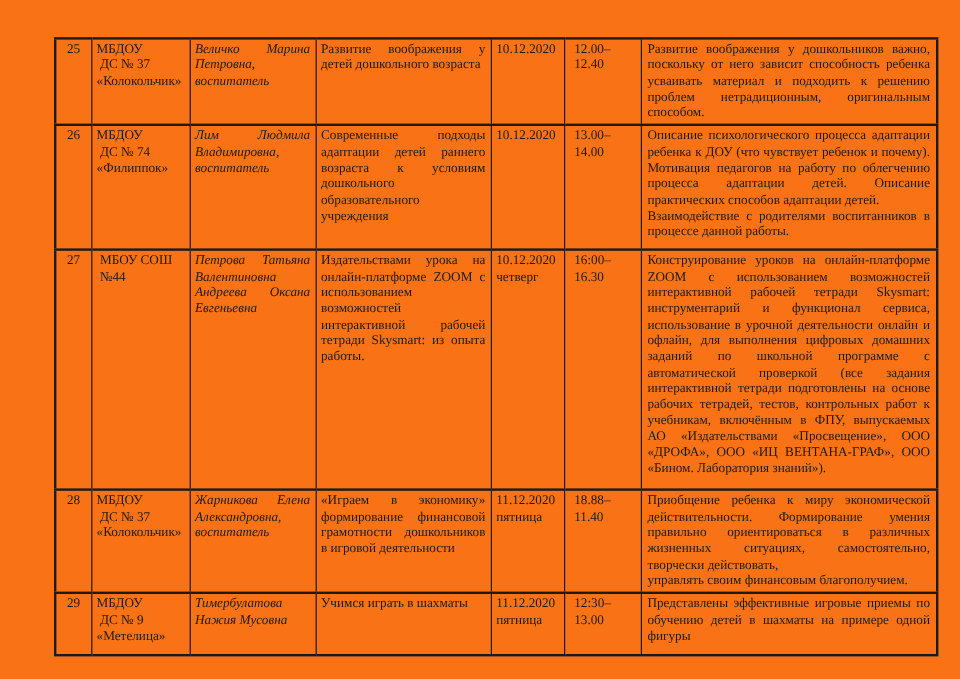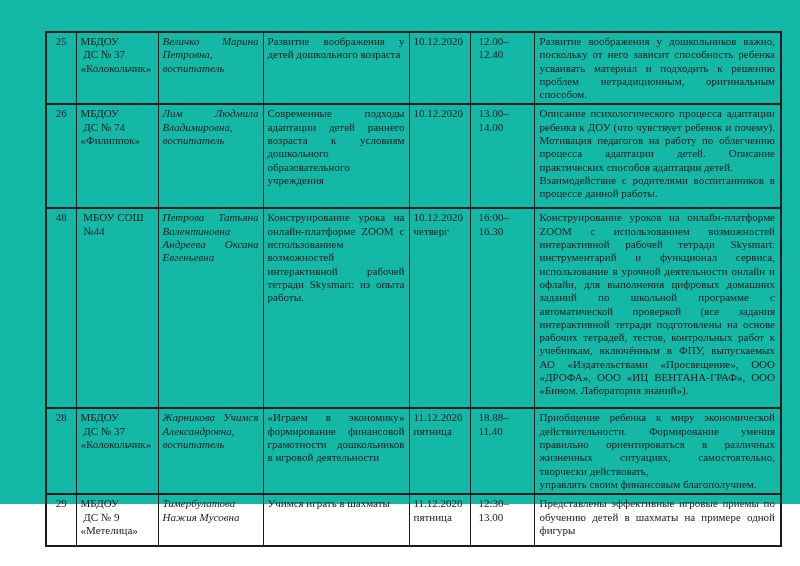--- a/index.html
+++ b/index.html
@@ -4,21 +4,21 @@
 <style>
   * { box-sizing: border-box; }
   html, body { margin: 0; padding: 0; }
   body {
     width: 800px; height: 566px;
     background: #ffffff;
     font-family: "Liberation Serif", "DejaVu Serif", serif;
     color: #1b1b1b;
     overflow: hidden;
   }
-  .page { position: relative; width: 800px; height: 504px; background: #14b8a6; }
+  .page { position: relative; width: 800px; height: 566px; background: #f97316; }
   table.schedule {
     position: absolute; left: 45px; top: 31px;
     width: 735px;
     border-collapse: collapse;
     table-layout: fixed;
     border: 2px solid #1b1b1b;
     font-size: 11px;
     line-height: 13.3px;
   }
   td {
@@ -87,42 +87,42 @@
           <div class="time-top">
               <span>13.00</span>
               <span>–</span>
             </div>
           <div>14.00</div>
         </td>
         <td class="c-desc">Описание психологического процесса адаптации ребенка к ДОУ (что чувствует ребенок и почему). Мотивация педагогов на работу по облегчению процесса адаптации детей. Описание практических способов адаптации детей.
 Взаимодействие с родителями воспитанников в процессе данной работы.</td>
       </tr>
       <tr class="r3">
-        <td class="c-num">48</td>
+        <td class="c-num">27</td>
         <td class="c-org">&nbsp;МБОУ СОШ
 &nbsp;№44</td>
         <td class="c-teacher">Петрова Татьяна Валентиновна Андреева Оксана Евгеньевна</td>
-        <td class="c-topic">Конструирование урока на онлайн-платформе ZOOM с использованием возможностей интерактивной рабочей тетради Skysmart: из опыта работы.</td>
+        <td class="c-topic">Издательствами урока на онлайн-платформе ZOOM с использованием возможностей интерактивной рабочей тетради Skysmart: из опыта работы.</td>
         <td class="c-date">10.12.2020
 четверг</td>
         <td class="c-time">
           <div class="time-top">
               <span>16:00</span>
               <span>–</span>
             </div>
           <div>16.30</div>
         </td>
         <td class="c-desc">Конструирование уроков на онлайн-платформе ZOOM с использованием возможностей интерактивной рабочей тетради Skysmart: инструментарий и функционал сервиса, использование в урочной деятельности онлайн и офлайн, для выполнения цифровых домашних заданий по школьной программе с автоматической проверкой (все задания интерактивной тетради подготовлены на основе рабочих тетрадей, тестов, контрольных работ к учебникам, включённым в ФПУ, выпускаемых АО «Издательствами «Просвещение», ООО «ДРОФА», ООО «ИЦ ВЕНТАНА-ГРАФ», ООО «Бином. Лаборатория знаний»).</td>
       </tr>
       <tr class="r4">
         <td class="c-num">28</td>
         <td class="c-org">МБДОУ
 &nbsp;ДС № 37
 «Колокольчик»</td>
-        <td class="c-teacher">Жарникова Учимся Александровна, воспитатель</td>
+        <td class="c-teacher">Жарникова Елена Александровна, воспитатель</td>
         <td class="c-topic">«Играем в экономику» формирование финансовой грамотности дошкольников в игровой деятельности</td>
         <td class="c-date">11.12.2020
 пятница</td>
         <td class="c-time">
           <div class="time-top">
               <span>18.88</span>
               <span>–</span>
             </div>
           <div>11.40</div>
         </td>

